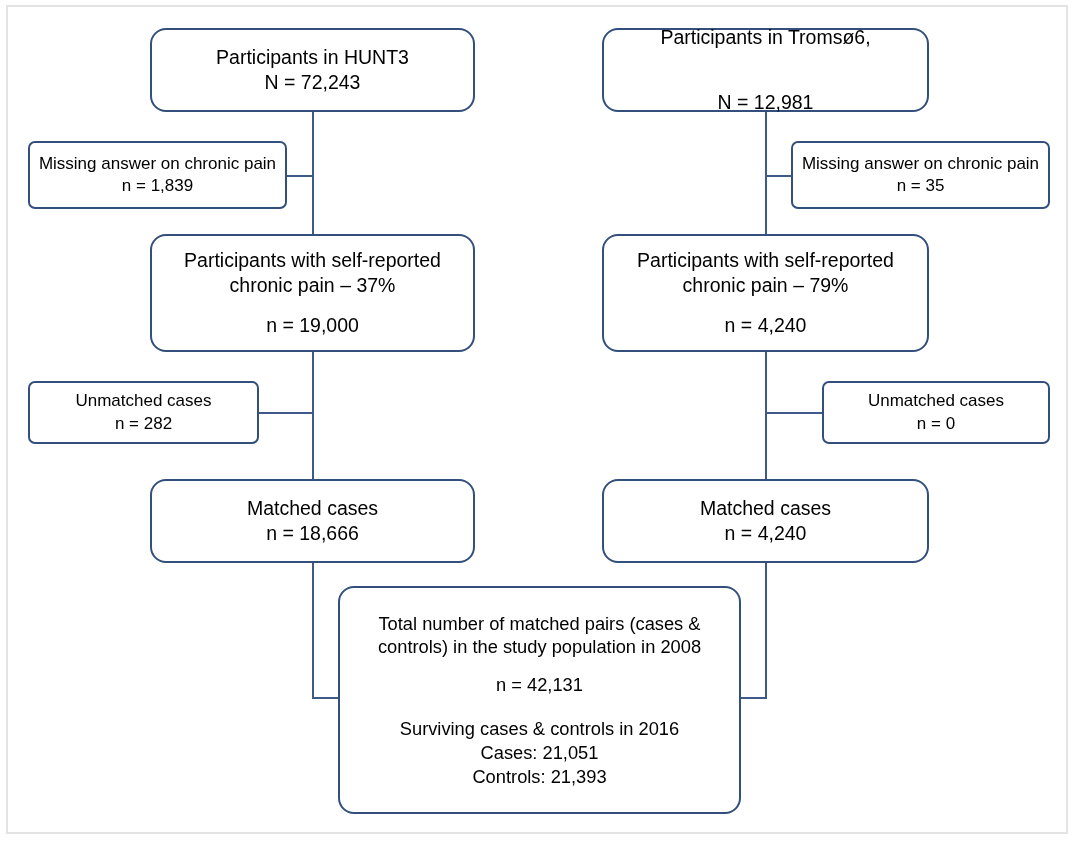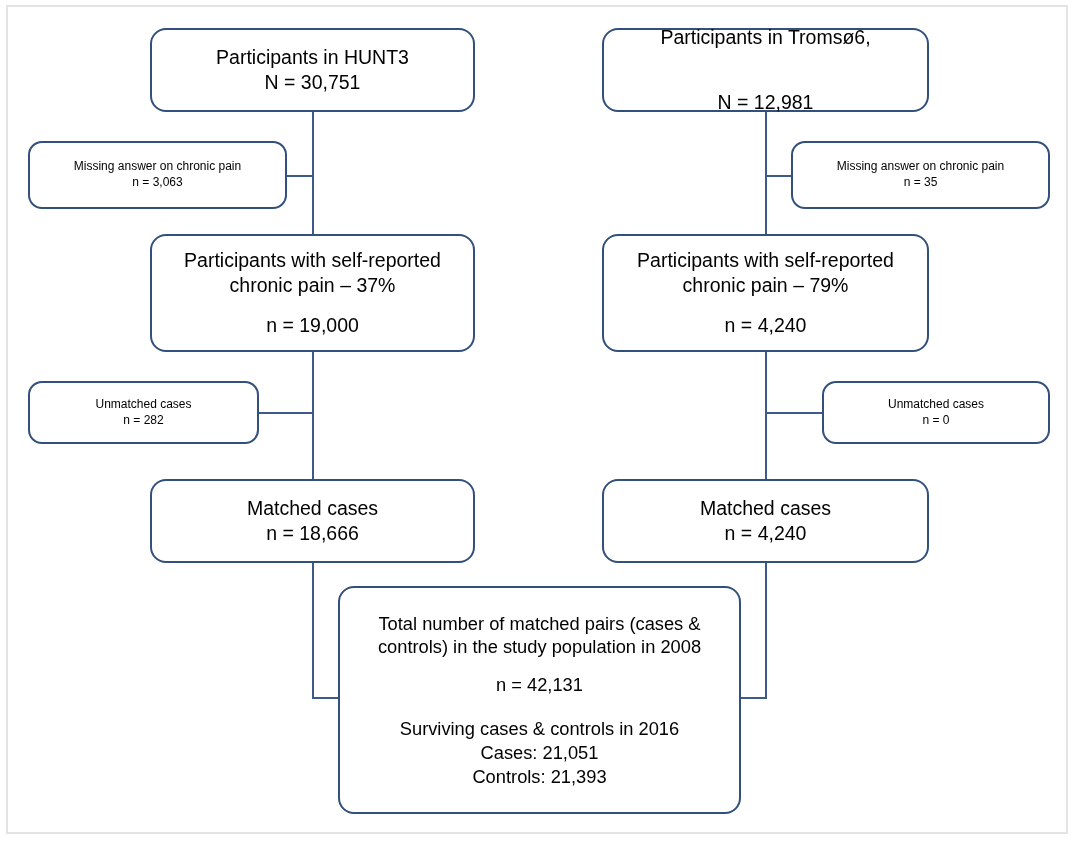--- a/index.html
+++ b/index.html
@@ -47,22 +47,22 @@
   .node .ln {
     display: block;
     width: 100%;
     line-height: 1.30;
     white-space: nowrap;
   }
   .node.big {
     font-size: 19.5px;
   }
   .node.small {
-    font-size: 12px;
-    border-radius: 14px;
+    font-size: 17px;
+    border-radius: 7px;
   }
   .node.summary {
     font-size: 18.3px;
   }
   .node .gap {
     height: 14px;
   }
   .node .gap-lg {
     height: 20px;
   }
@@ -102,31 +102,31 @@
   <div class="hline" style="left:765px; top:175px; width:27px;"></div>
 
   <div class="vline" style="left:765px; top:351px; height:128px;"></div>
   <div class="hline" style="left:765px; top:412px; width:57px;"></div>
 
   <div class="vline" style="left:765px; top:562px; height:137px;"></div>
   <div class="hline" style="left:738px; top:697px; width:29px;"></div>
 
   <div class="node big" style="left:150px; top:28px; width:325px; height:84px;">
     <span class="ln">Participants in HUNT3</span>
-    <span class="ln">N = 30,751</span>
+    <span class="ln">N = 72,243</span>
   </div>
 
   <div class="node big" style="left:602px; top:28px; width:327px; height:84px;gap:40px;">
     <span class="ln">Participants in Tromsø6,</span>
     <span class="ln">N = 12,981</span>
   </div>
 
   <div class="node small" style="left:28px; top:141px; width:259px; height:68px;">
     <span class="ln">Missing answer on chronic pain</span>
-    <span class="ln">n = 3,063</span>
+    <span class="ln">n = 1,839</span>
   </div>
 
   <div class="node small" style="left:791px; top:141px; width:259px; height:68px;">
     <span class="ln">Missing answer on chronic pain</span>
     <span class="ln">n = 35</span>
   </div>
 
   <div class="node big" style="left:150px; top:234px; width:325px; height:118px;">
     <span class="ln">Participants with self-reported</span>
     <span class="ln">chronic pain – 37%</span>

